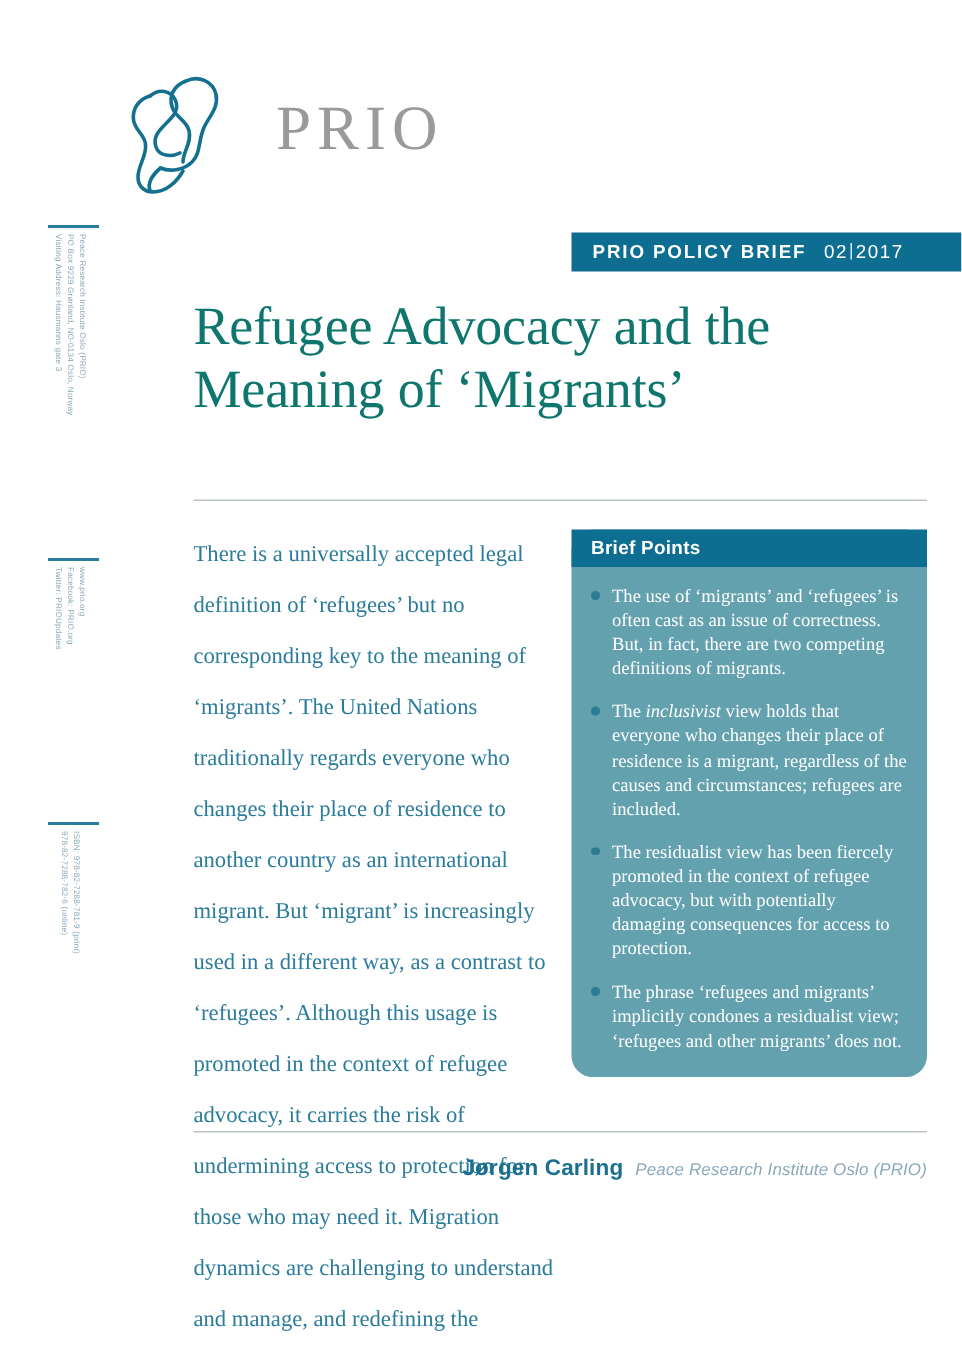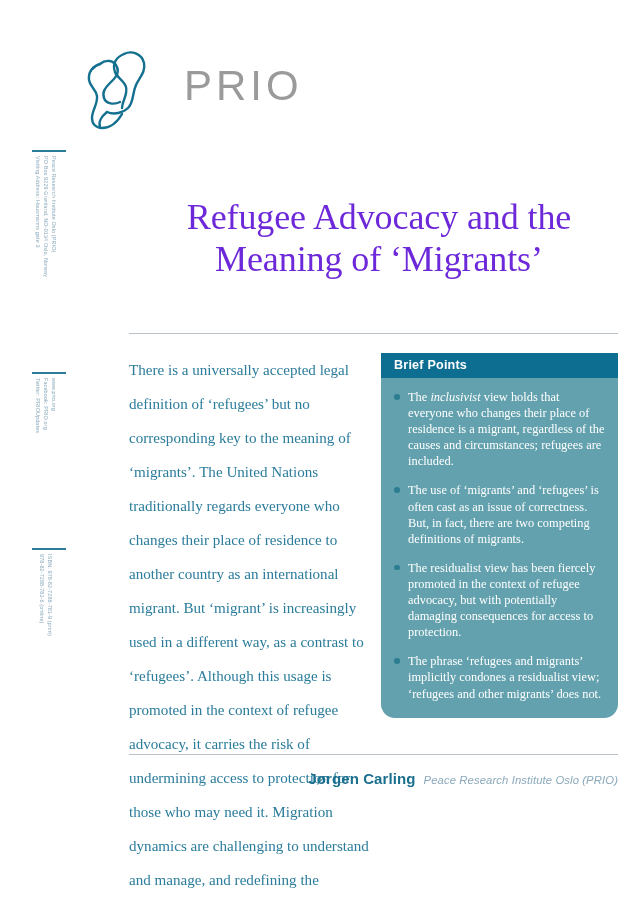--- a/index.html
+++ b/index.html
@@ -72,21 +72,21 @@
   }
   .logo-mark {
     position: absolute;
     left: 0;
     top: 0;
   }
   .logo-word {
     position: absolute;
     left: 118px;
     top: 18px;
-    font-family: Liberation Sans, sans-serif;
+    font-family: Liberation Serif, serif;
     font-size: 42px;
     letter-spacing: 4px;
     color: #9a9a9a;
     font-weight: 400;
   }
 
   
   .brief-bar {
     position: absolute;
     left: 381px;
@@ -123,24 +123,23 @@
 
   
   .title {
     position: absolute;
     left: 129px;
     top: 196px;
     width: 500px;
     font-family: "Liberation Serif", serif;
     font-size: 36px;
     line-height: 42px;
-    color: #6d28d9;
+    color: #0f766e;
     font-weight: 400;
     letter-spacing: -0.1px;
-    text-align: center;
   }
 
   
   .rule-top {
     position: absolute;
     left: 129px;
     top: 333px;
     width: 489px;
     height: 1.2px;
     background: #b9c3c9;
@@ -276,35 +275,41 @@
         <path d="M34 20 C27 22, 22 28, 23 36 C24 43, 30 45, 31 52 C32 60, 26 66, 26 74 C26 80, 30 84, 36 84 C45 84, 52 77, 56 70"></path>
         <path d="M34 20 C40 15, 48 16, 51 23 C54 30, 48 35, 44 39 C39 44, 36 48, 38 54 C40 60, 48 61, 54 58"></path>
         <path d="M58 10 C50 13, 46 20, 49 28 C51 34, 58 36, 60 43 C62 51, 56 57, 56 64"></path>
         <path d="M58 10 C66 6, 76 10, 78 19 C80 28, 73 34, 70 41 C66 50, 68 58, 62 64 C57 69, 48 71, 41 68"></path>
         <path d="M41 68 C36 72, 32 78, 34 83"></path>
       </svg>
     </div>
     <div class="logo-word">PRIO</div>
   </div>
 
+  <div class="brief-bar">
+    <div class="brief-bar-inner">
+      <span>PRIO POLICY BRIEF</span>
+      <span class="brief-issue" style="margin-left:7px;">02</span><span class="issue-sep"></span><span class="brief-issue">2017</span>
+    </div>
+  </div>
 
   <div class="title">Refugee Advocacy and the Meaning of ‘Migrants’</div>
 
   <div class="rule-top"></div>
 
   <div class="abstract">There is a universally accepted legal definition of ‘refugees’ but no corresponding key to the meaning of ‘migrants’. The United Nations traditionally regards everyone who changes their place of residence to another country as an international migrant. But ‘migrant’ is increasingly used in a different way, as a contrast to ‘refugees’. Although this usage is promoted in the context of refugee advocacy, it carries the risk of undermining access to protection for those who may need it. Migration dynamics are challenging to understand and manage, and redefining the meaning of ‘migrants’ is a counter-productive  move.</div>
 
   <div class="bp-box">
     <div class="bp-header">Brief Points</div>
     <div class="bp-list">
       <div class="bp-item">
+        <span class="bp-dot"></span><span>The use of ‘migrants’ and ‘refugees’ is often cast as an issue of correctness. But, in fact, there are two competing definitions of migrants.</span><i></i><span></span>
+      </div>
+      <div class="bp-item">
         <span class="bp-dot"></span><span>The </span><i>inclusivist</i><span> view holds that everyone who changes their place of residence is a migrant, regardless of the causes and circumstances; refugees are included.</span>
-      </div>
-      <div class="bp-item">
-        <span class="bp-dot"></span><span>The use of ‘migrants’ and ‘refugees’ is often cast as an issue of correctness. But, in fact, there are two competing definitions of migrants.</span><i></i><span></span>
       </div>
       <div class="bp-item">
         <span class="bp-dot"></span><span>The residualist view has been fiercely promoted in the context of refugee advocacy, but with potentially damaging consequences for access to protection.</span><i></i><span></span>
       </div>
       <div class="bp-item">
         <span class="bp-dot"></span><span>The phrase ‘refugees and migrants’ implicitly condones a residualist view; ‘refugees and other migrants’ does not.</span><i></i><span></span>
       </div>
     </div>
   </div>
 

